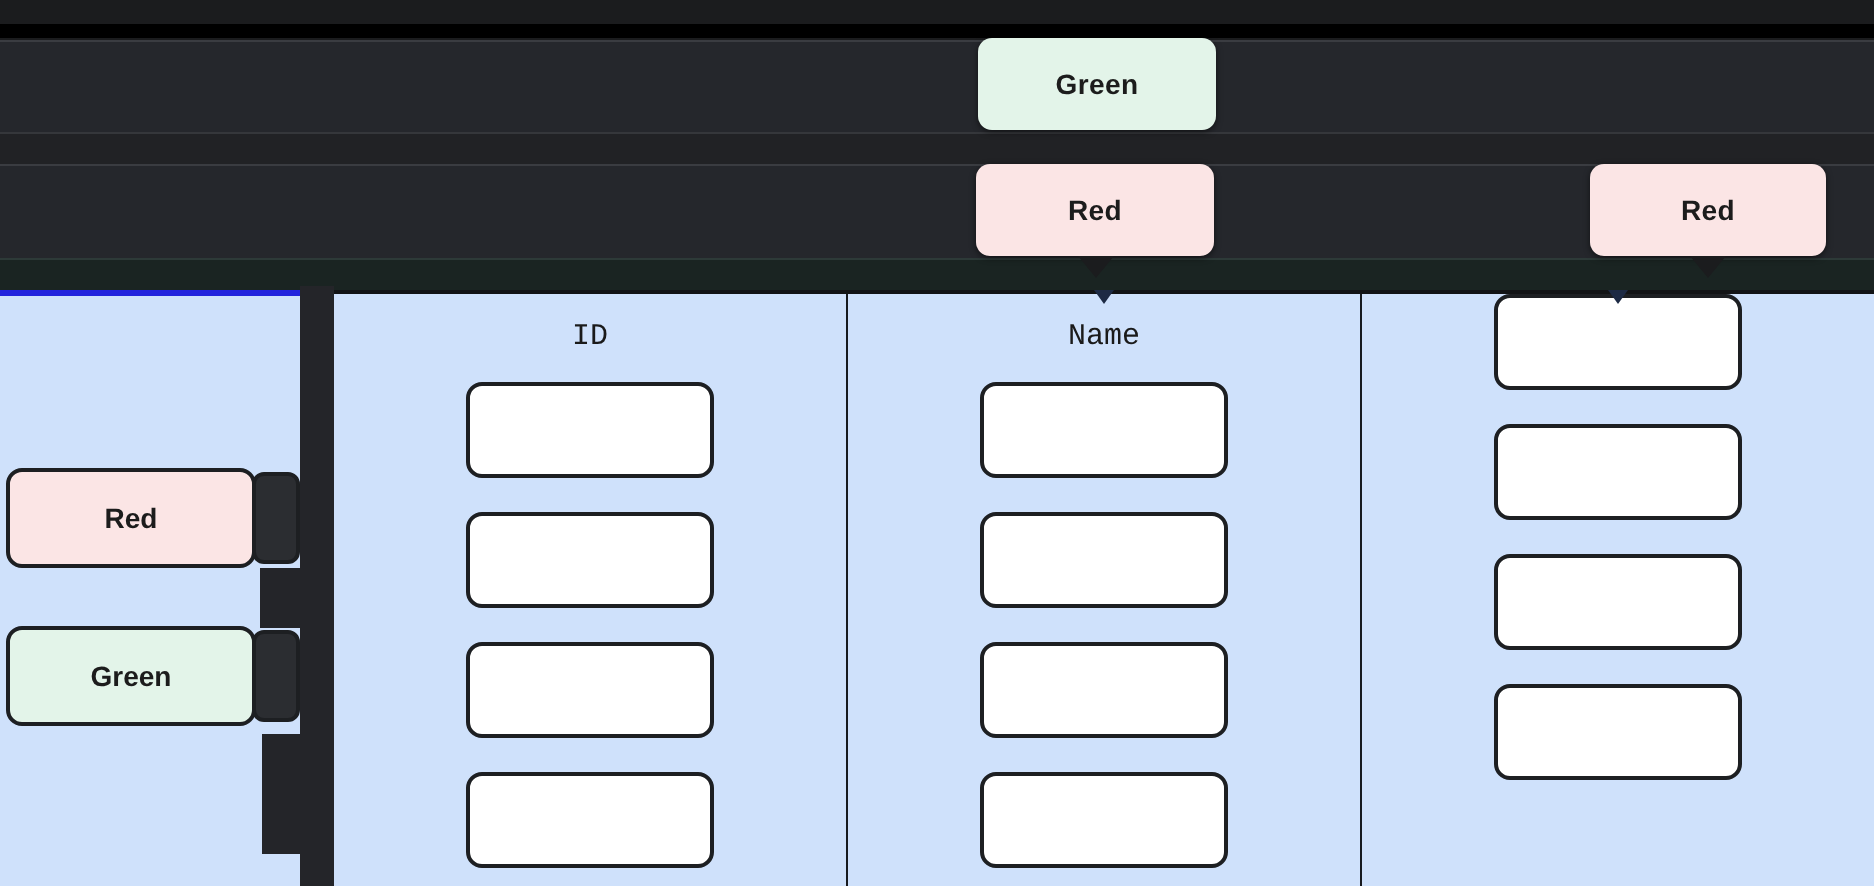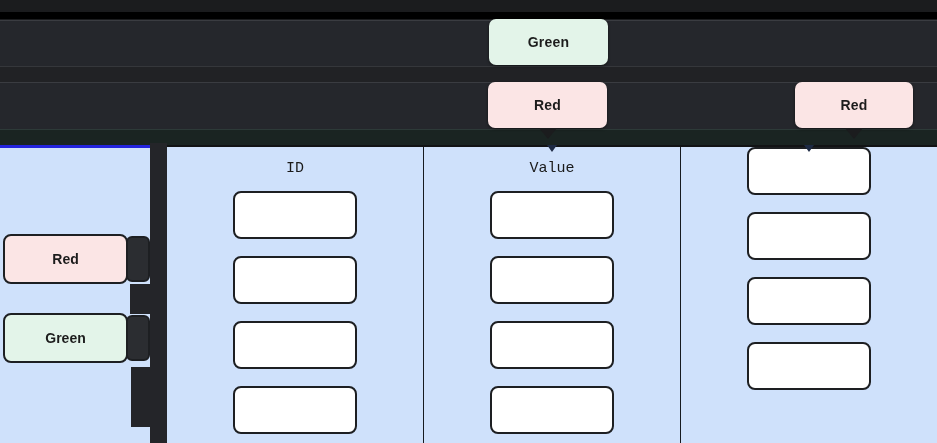--- a/index.html
+++ b/index.html
@@ -144,21 +144,21 @@
         <div class="col-head">ID</div>
         <div class="cells">
           <div class="cell"></div>
           <div class="cell"></div>
           <div class="cell"></div>
           <div class="cell"></div>
         </div>
       </div>
       <div class="col">
         <div class="col-marker"></div>
-        <div class="col-head">Value</div>
+        <div class="col-head">Name</div>
         <div class="cells">
           <div class="cell"></div>
           <div class="cell"></div>
           <div class="cell"></div>
           <div class="cell"></div>
         </div>
       </div>
       <div class="col">
         <div class="col-marker"></div>
         <div class="cells">

